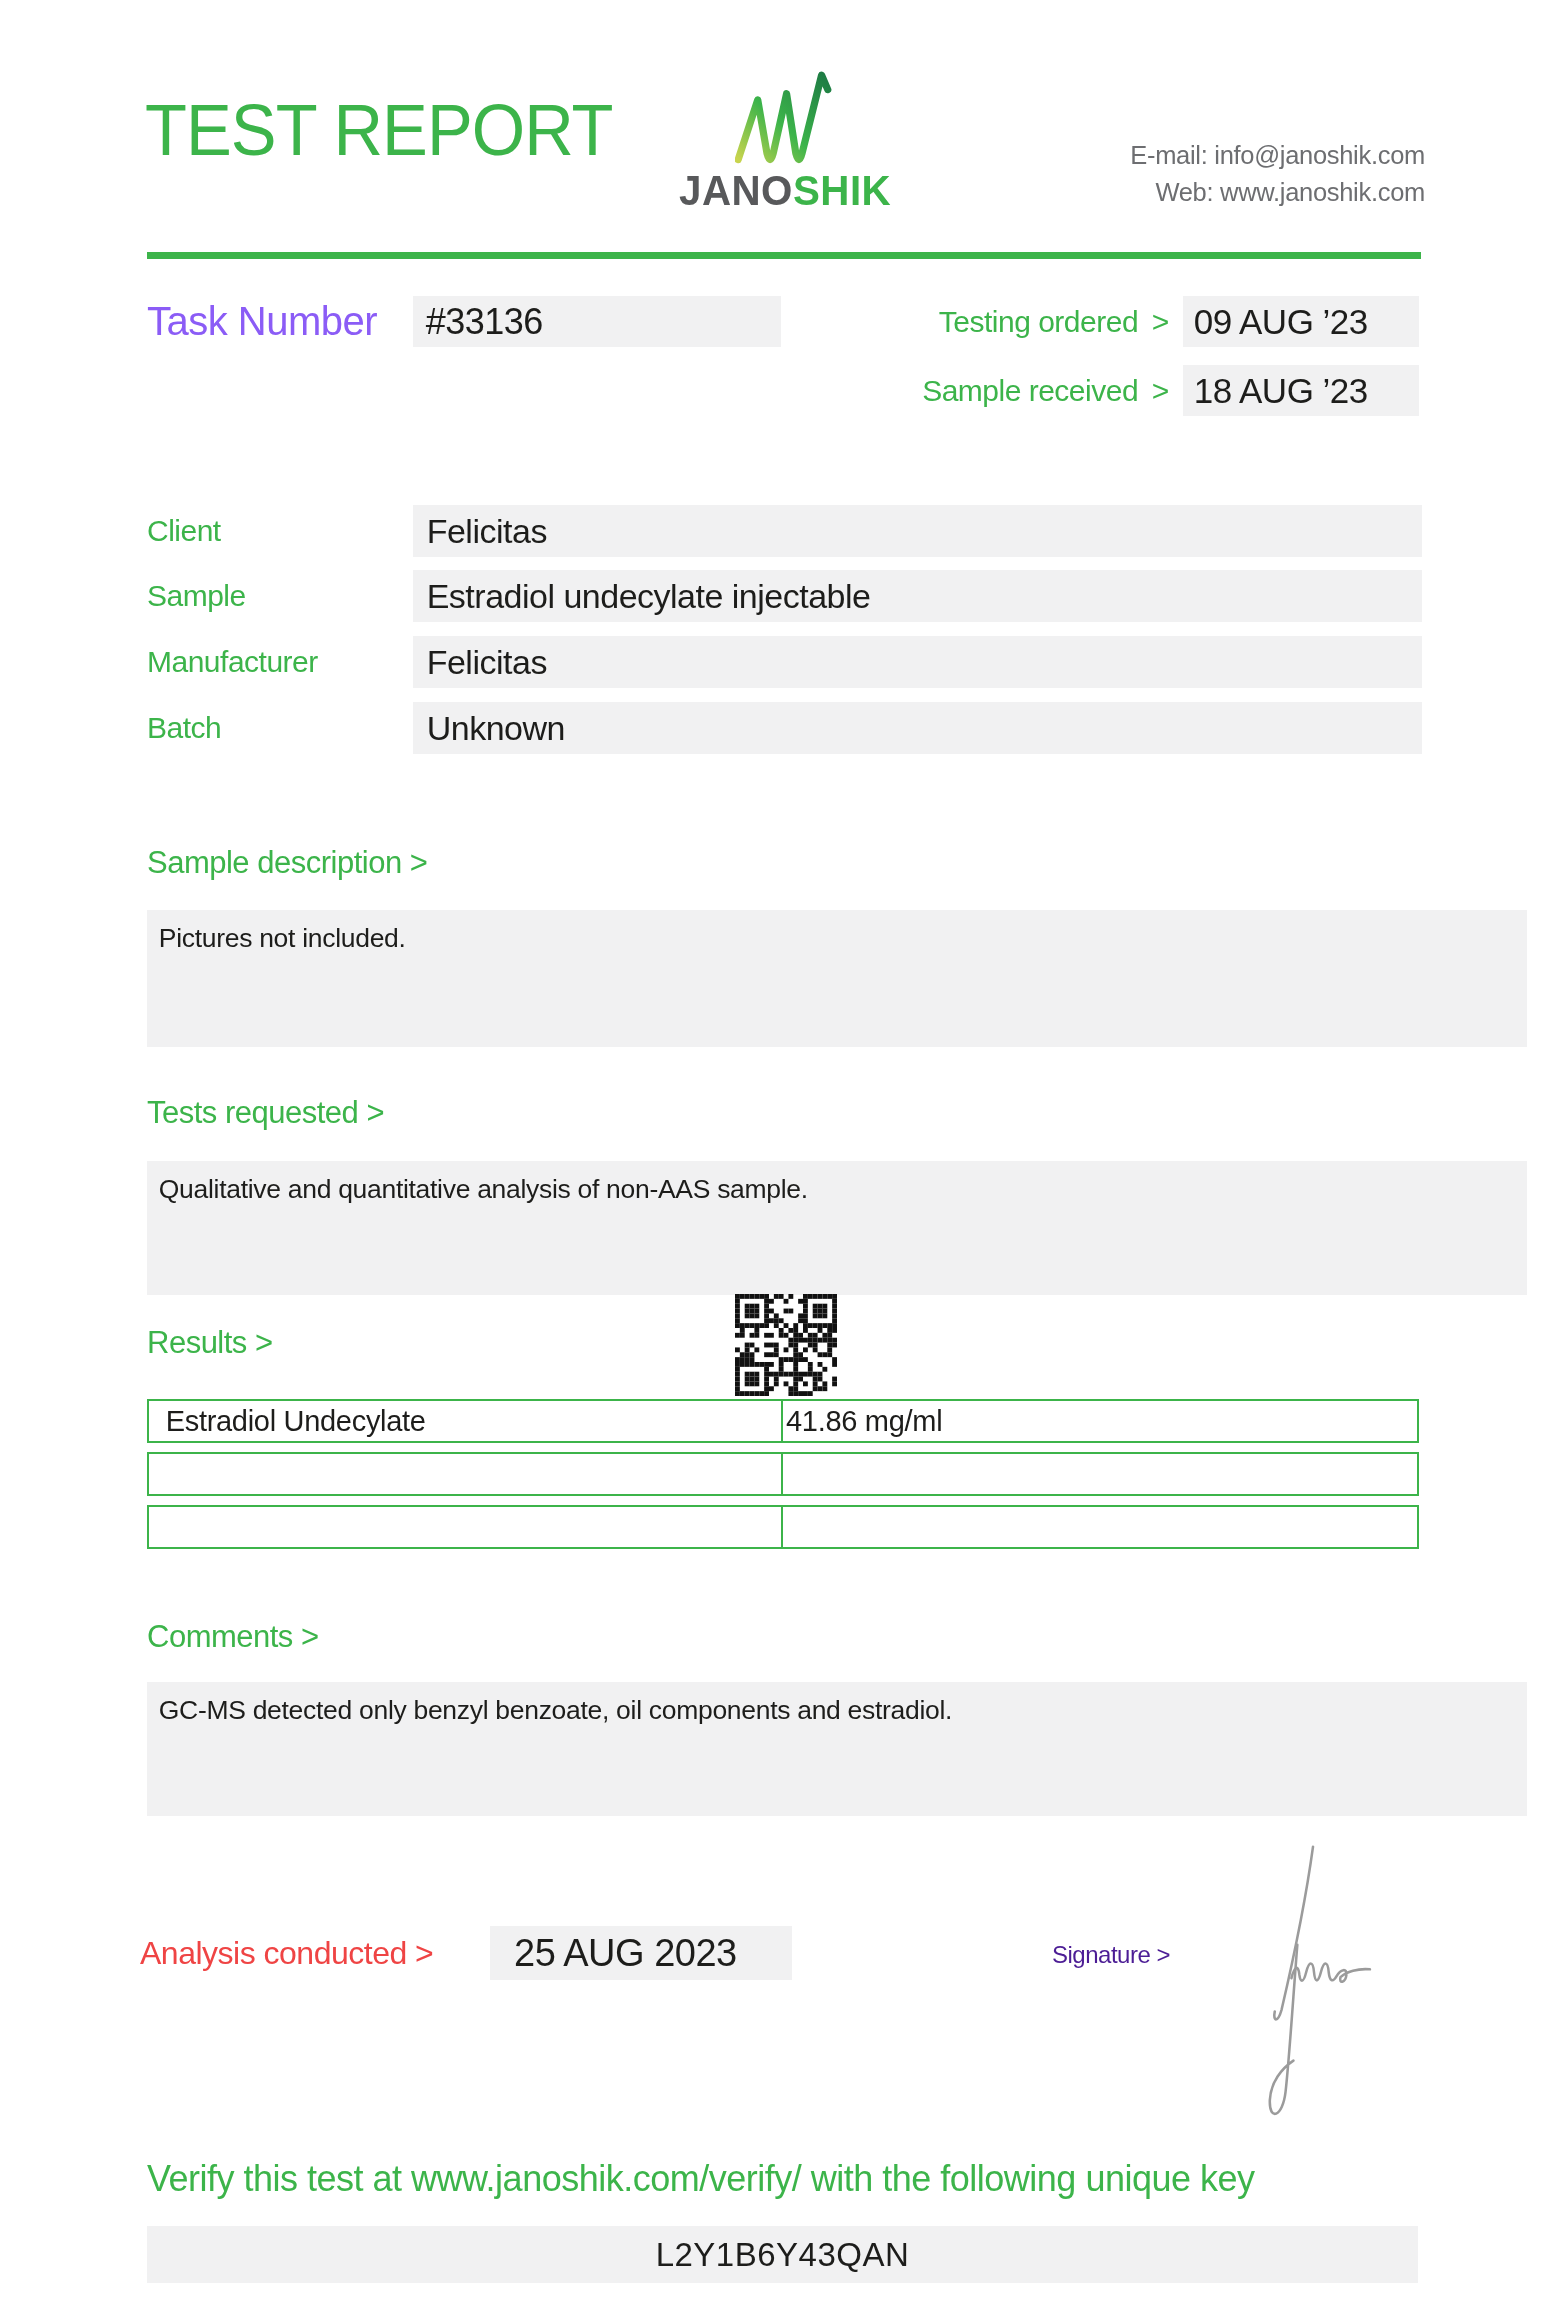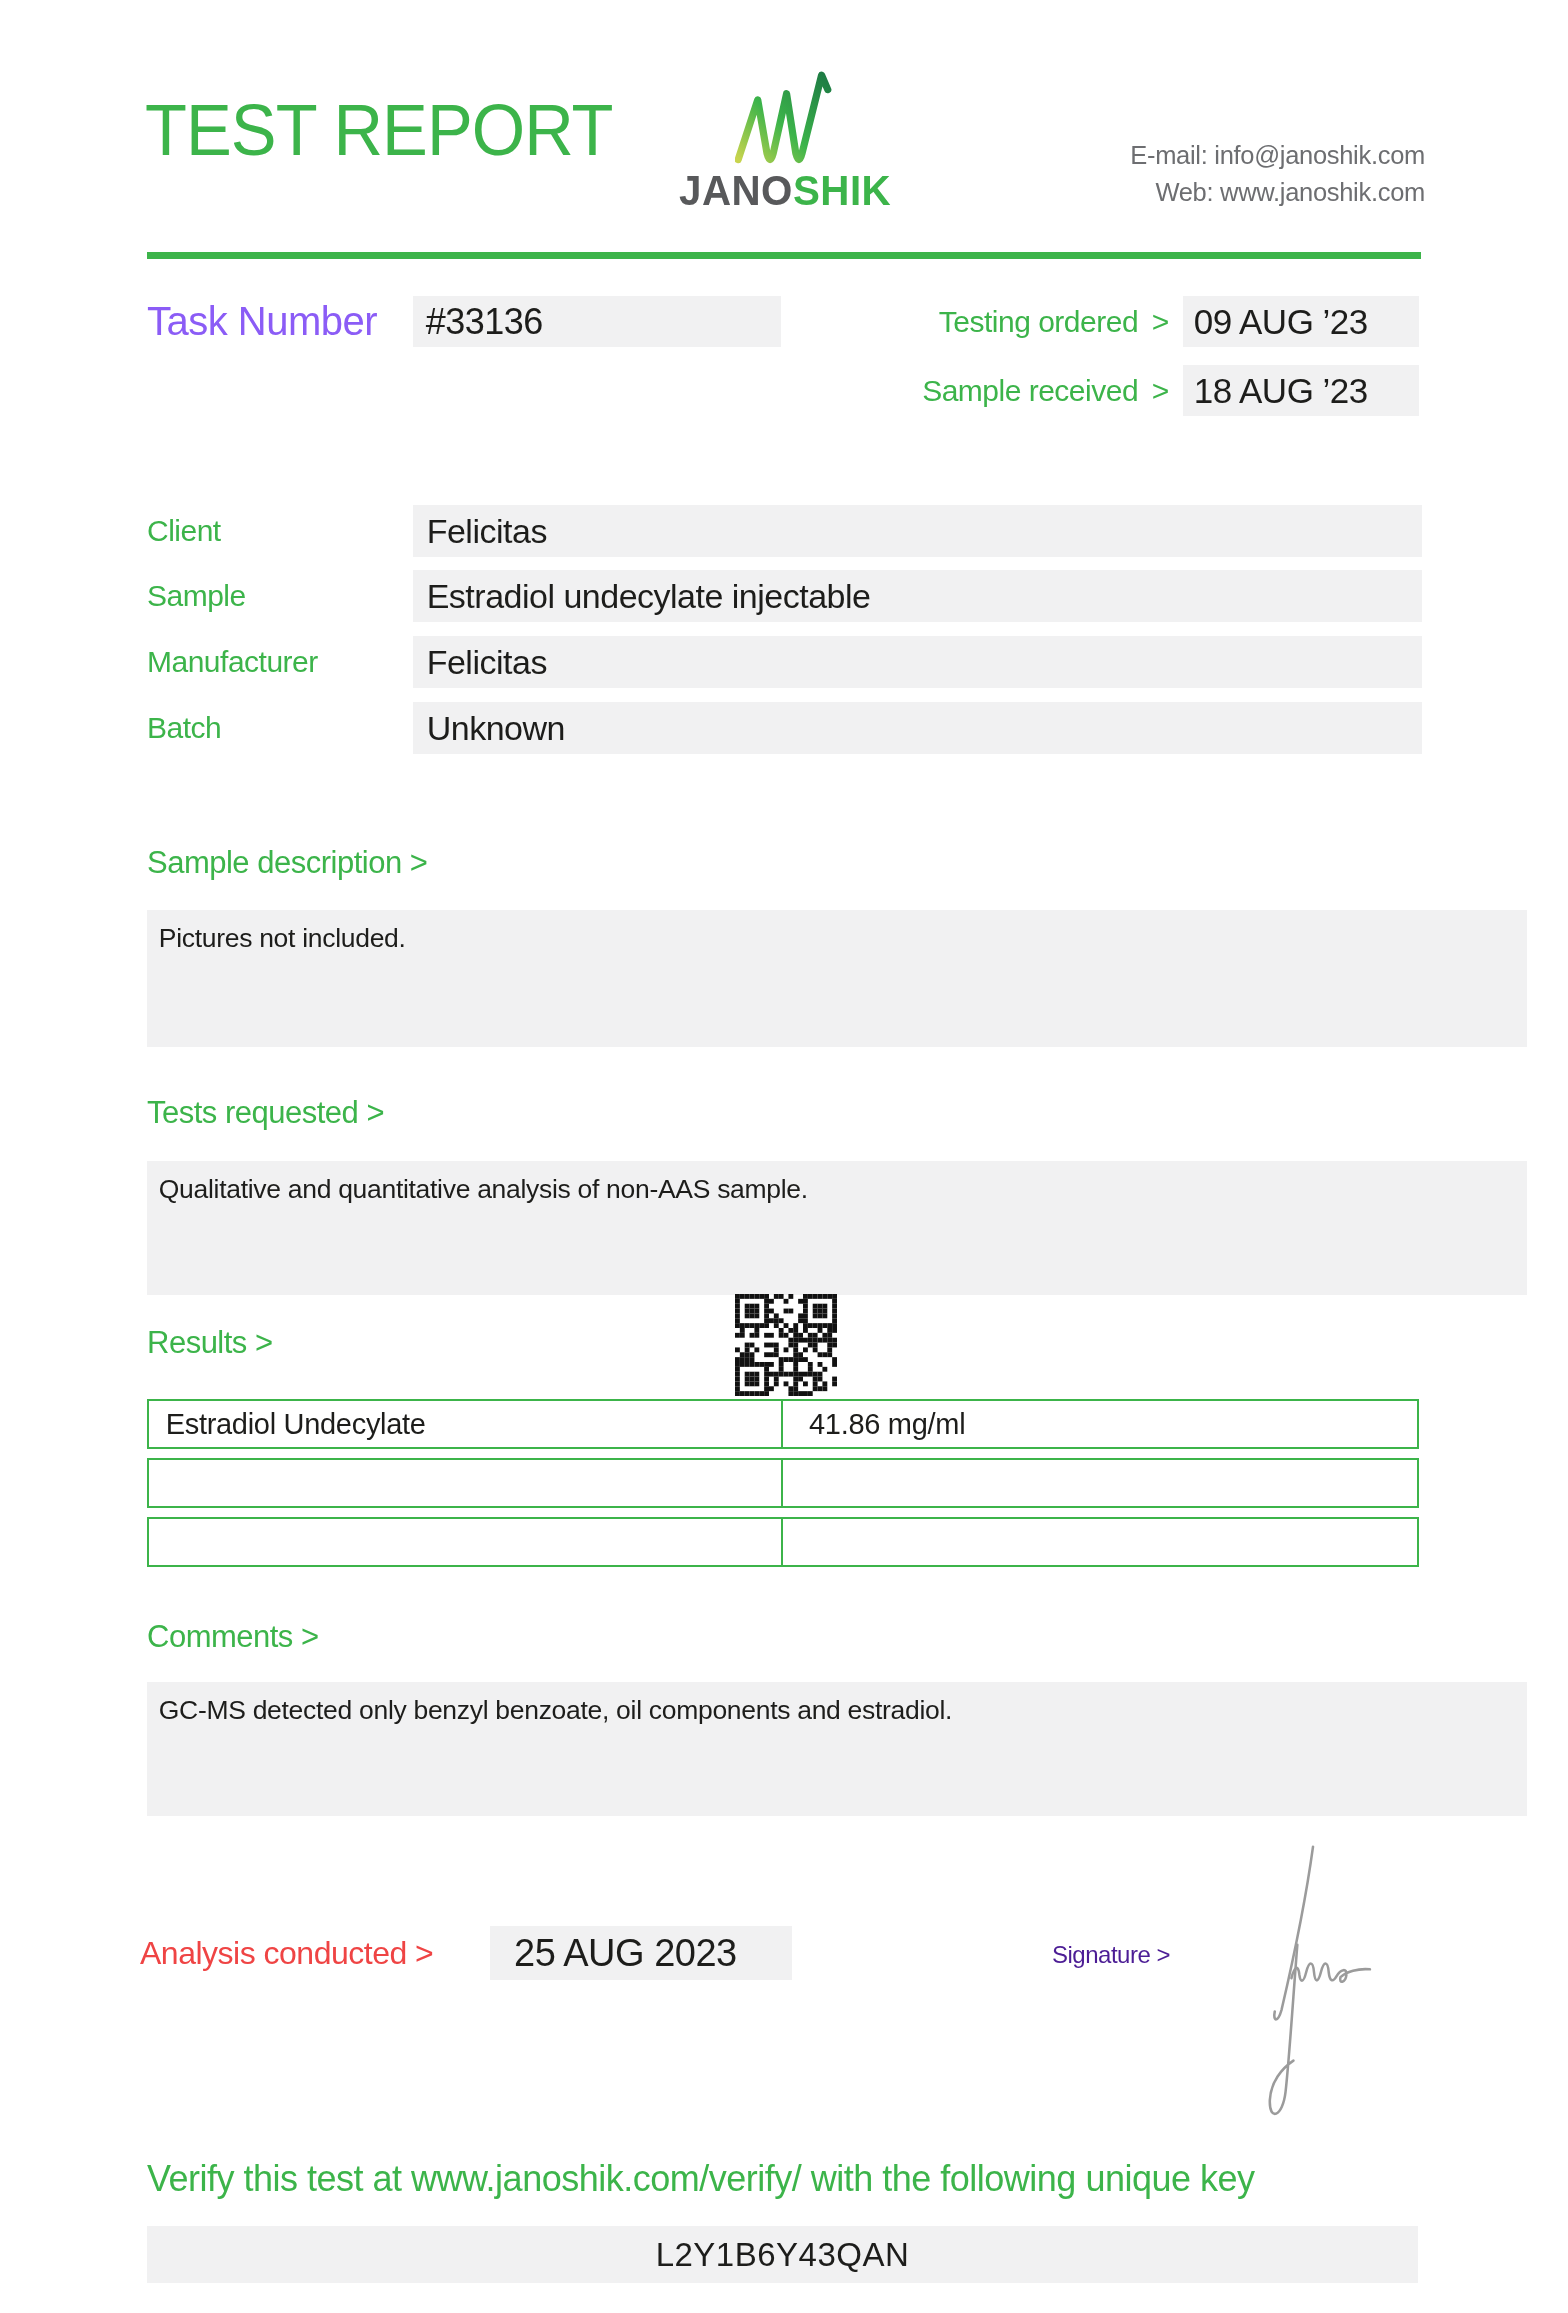--- a/index.html
+++ b/index.html
@@ -47,25 +47,25 @@
   .detail-box { position:absolute; left:413px; width:1009px; height:52px;
     font-size:34px; line-height:52px; padding-left:13.7px; letter-spacing:-0.5px; }
 
   
   .sec-heading { position:absolute; left:147px; font-size:31px; color:#3cb44a; letter-spacing:-0.5px; }
   .sec-box { position:absolute; left:147px; width:1380px; padding:12.7px 11.8px;
     font-size:26.5px; letter-spacing:-0.3px; }
 
   
   .results-table { position:absolute; left:147px; top:1399px; width:1272px; }
-  .results-row { display:flex; border:2.9px solid #3cb44a; height:50px; margin-bottom:9px; background:#fff; }
+  .results-row { display:flex; border:2.9px solid #3cb44a; height:44px; margin-bottom:9px; background:#fff; }
   .results-row .cell-name { width:50%; border-right:2.9px solid #3cb44a; display:flex; align-items:center;
     padding-left:16.7px; font-size:29px; letter-spacing:-0.3px; }
   .results-row .cell-value { width:50%; display:flex; align-items:center;
-    padding-left:26px; font-size:29px; letter-spacing:-0.3px; }
+    padding-left:3px; font-size:29px; letter-spacing:-0.3px; }
 
   
   .analysis-label { position:absolute; left:140px; top:1926px; height:54px; line-height:54px;
     font-size:32px; color:#ef4444; letter-spacing:-0.5px; }
   .analysis-box { position:absolute; left:490px; top:1926px; width:302px; height:54px;
     font-size:38px; line-height:54px; padding-left:24px; letter-spacing:-0.5px; }
   .signature-label { position:absolute; left:1052px; top:1928px; height:54px; line-height:54px;
     font-size:24px; color:#4c1d95; letter-spacing:-0.5px; }
   .signature { position:absolute; left:1262px; top:1829px; }
 

